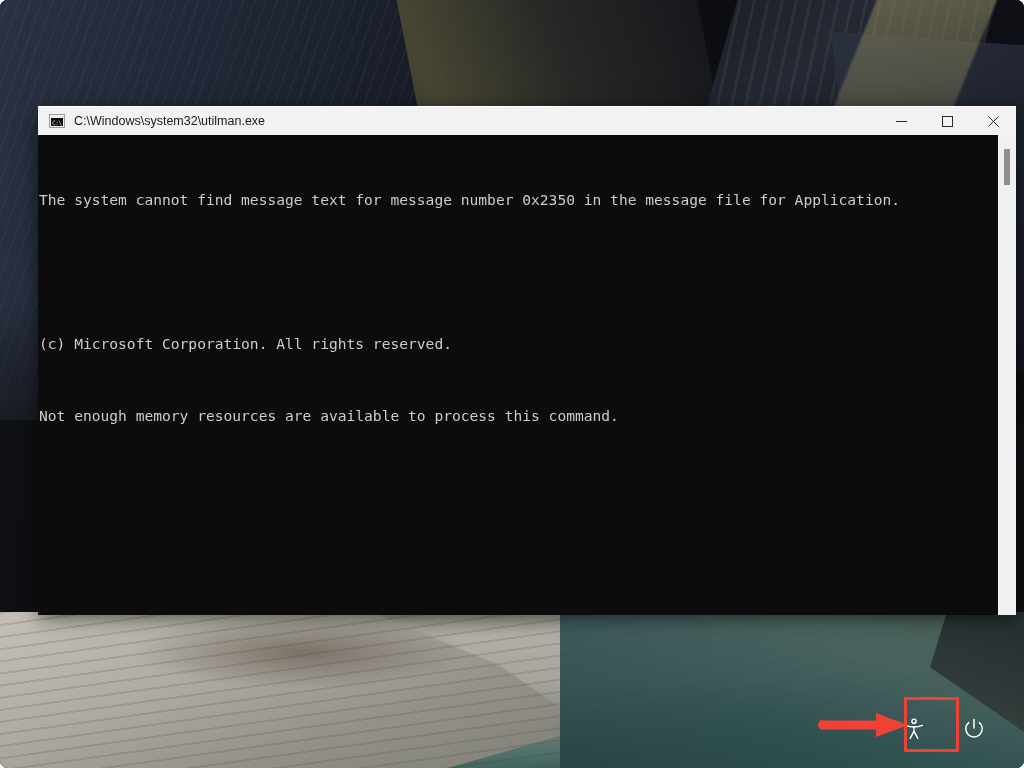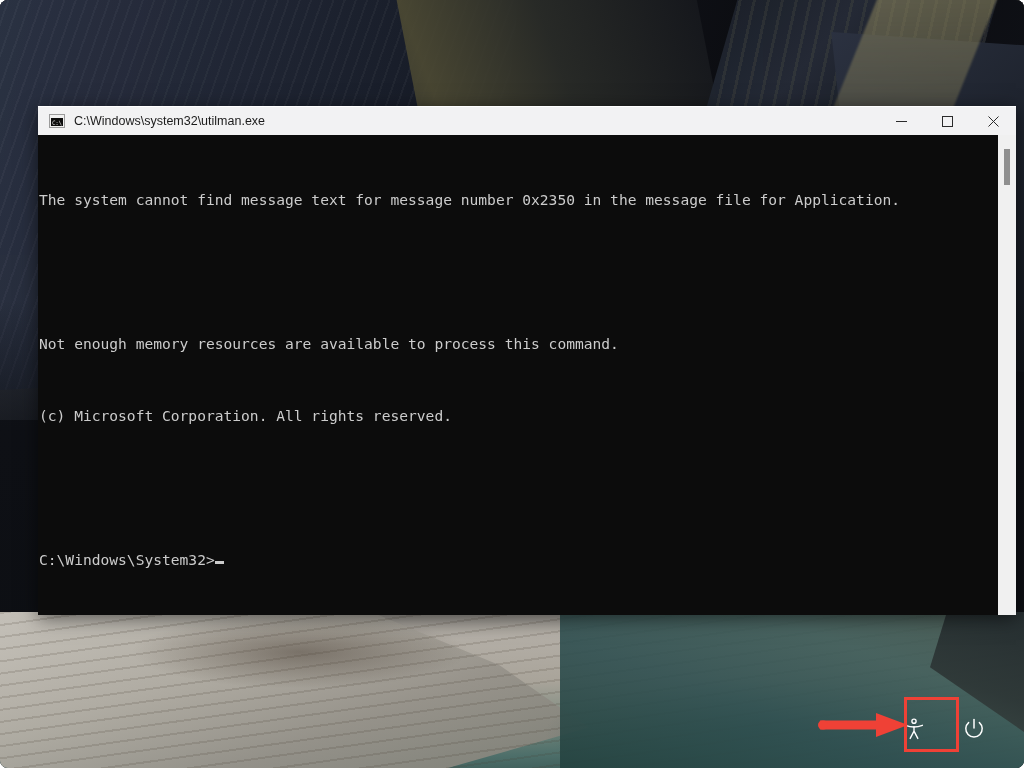--- a/index.html
+++ b/index.html
@@ -312,24 +312,23 @@
             <line x1="10.5" y1="0.5" x2="0.5" y2="10.5" stroke="currentColor" stroke-width="1"></line>
           </svg>
         </div>
       </div>
     </div>
 
     <div class="console-body">
       <div class="console-text">
         <div class="console-line">The system cannot find message text for message number 0x2350 in the message file for Application.</div>
         <div class="console-line"></div>
+        <div class="console-line">(c) Microsoft Corporation. All rights reserved.</div>
         <div class="console-line">Not enough memory resources are available to process this command.</div>
-        <div class="console-line">(c) Microsoft Corporation. All rights reserved.</div>
         <div class="console-line"></div>
-        <div class="console-line"><span>C:\Windows\System32&gt;</span><span class="cursor"></span></div>
       </div>
 
       <div class="console-scrollbar">
         <div class="scroll-thumb"></div>
       </div>
     </div>
   </div>
 
   <div class="corner-buttons">
     <div class="corner-btn">

